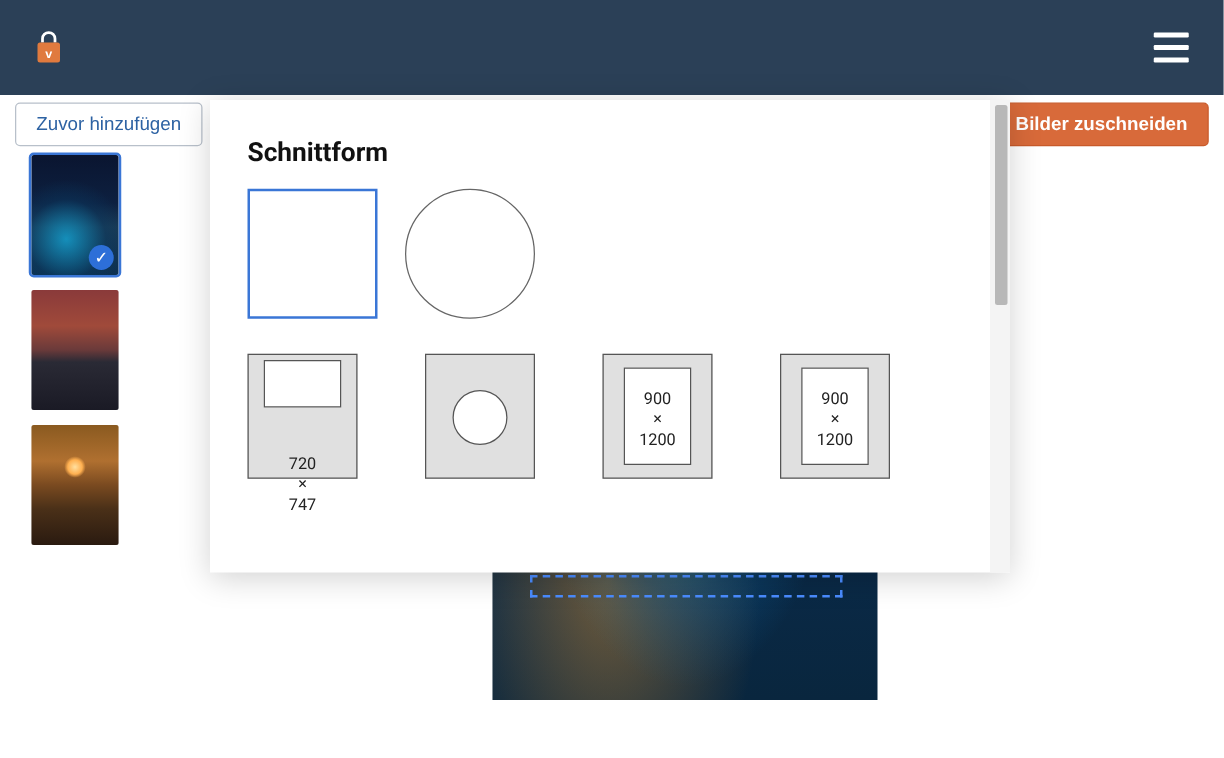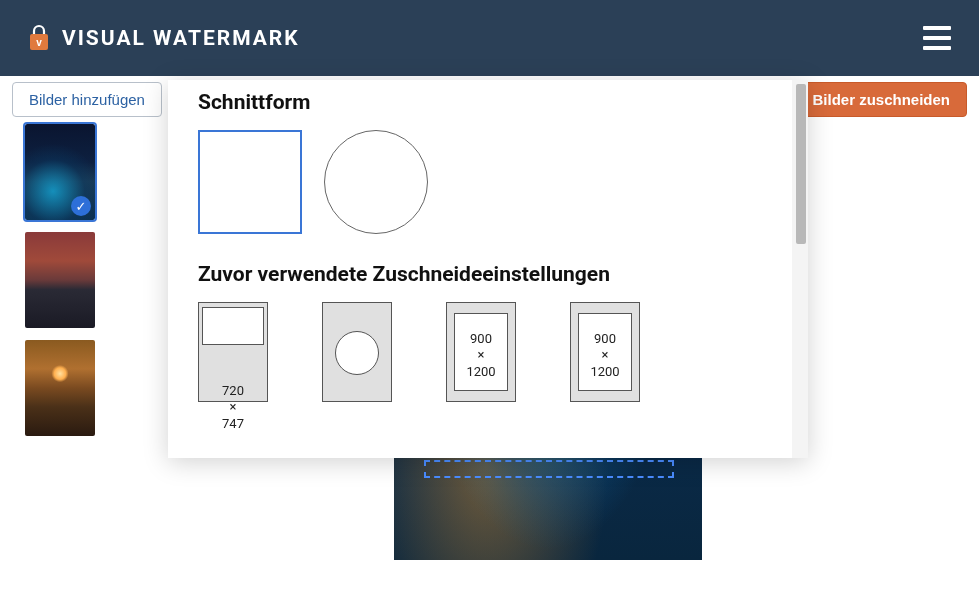--- a/index.html
+++ b/index.html
@@ -159,21 +159,21 @@
     height: 18px;
   }
   .panel {
     position: absolute;
     left: 168px;
     top: 80px;
     width: 640px;
     height: 378px;
     background: #fff;
     box-shadow: 0 4px 24px rgba(0,0,0,0.18);
-    padding: 10px 30px;
+    padding: 31px 30px;
     z-index: 20;
     overflow: hidden;
   }
   .panel-scroll {
     position:absolute;
     right:0; top:0; bottom:0;
     width:16px;
     background:#f4f4f4;
   }
   .panel-scroll-thumb {
@@ -211,21 +211,21 @@
     height: 104px;
     border: 1px solid #666;
     border-radius: 50%;
     background: #fff;
   }
   .preset-row {
     display: flex;
     gap: 54px;
   }
   .preset {
-    width: 70px;
+    width: 88px;
     height: 100px;
     border: 1px solid #555;
     background: #e0e0e0;
     position: relative;
     cursor: pointer;
     display:flex;
     flex-direction:column;
     align-items:center;
   }
   .preset-inner-rect {
@@ -261,31 +261,30 @@
 
 <div class="header">
   <div class="logo-area">
     <span class="lock-icon">
       <svg width="22" height="28" viewBox="0 0 22 28">
         <path d="M6 10 V7 a5 5 0 0 1 10 0 v3" fill="none" stroke="#fff" stroke-width="2.2"></path>
         <rect x="2" y="10" width="18" height="16" rx="2" fill="#e07a3e"></rect>
         <text x="11" y="22" text-anchor="middle" fill="#fff" font-size="10" font-family="Arial" font-weight="bold">v</text>
       </svg>
     </span>
-    <span class="app-title">VISUAL WATERMARK</span>
   </div>
   <div class="hamburger">
     <span></span>
       <span></span>
       <span></span>
   </div>
 </div>
 
 <div class="toolbar">
-  <button class="btn">Bilder hinzufügen</button>
+  <button class="btn">Zuvor hinzufügen</button>
   <button class="btn btn-primary">Bilder zuschneiden</button>
 </div>
 
 <div class="sidebar">
   <div class="thumb selected">
     <div class="thumb-img city-night"></div>
     <div class="check">✓</div>
   </div>
   <div class="thumb">
     <div class="thumb-img city-sunset"></div>
@@ -306,21 +305,20 @@
   <div class="panel-scroll">
     <div class="panel-scroll-thumb"></div>
   </div>
   <h2>Schnittform</h2>
   <div class="shape-row">
     <div class="shape-opt shape-rect"></div>
     <div class="shape-opt shape-circle-wrap">
       <div class="shape-circle"></div>
     </div>
   </div>
-  <h2>Zuvor verwendete Zuschneideeinstellungen</h2>
   <div class="preset-row">
     <div class="preset preset-0">
       <div class="preset-inner-rect"></div>
       <div class="preset-label">
         <span>720</span><br>×<br><span>747</span>
       </div>
     </div>
     <div class="preset preset-1">
       <div class="preset-circle"></div>
     </div>

